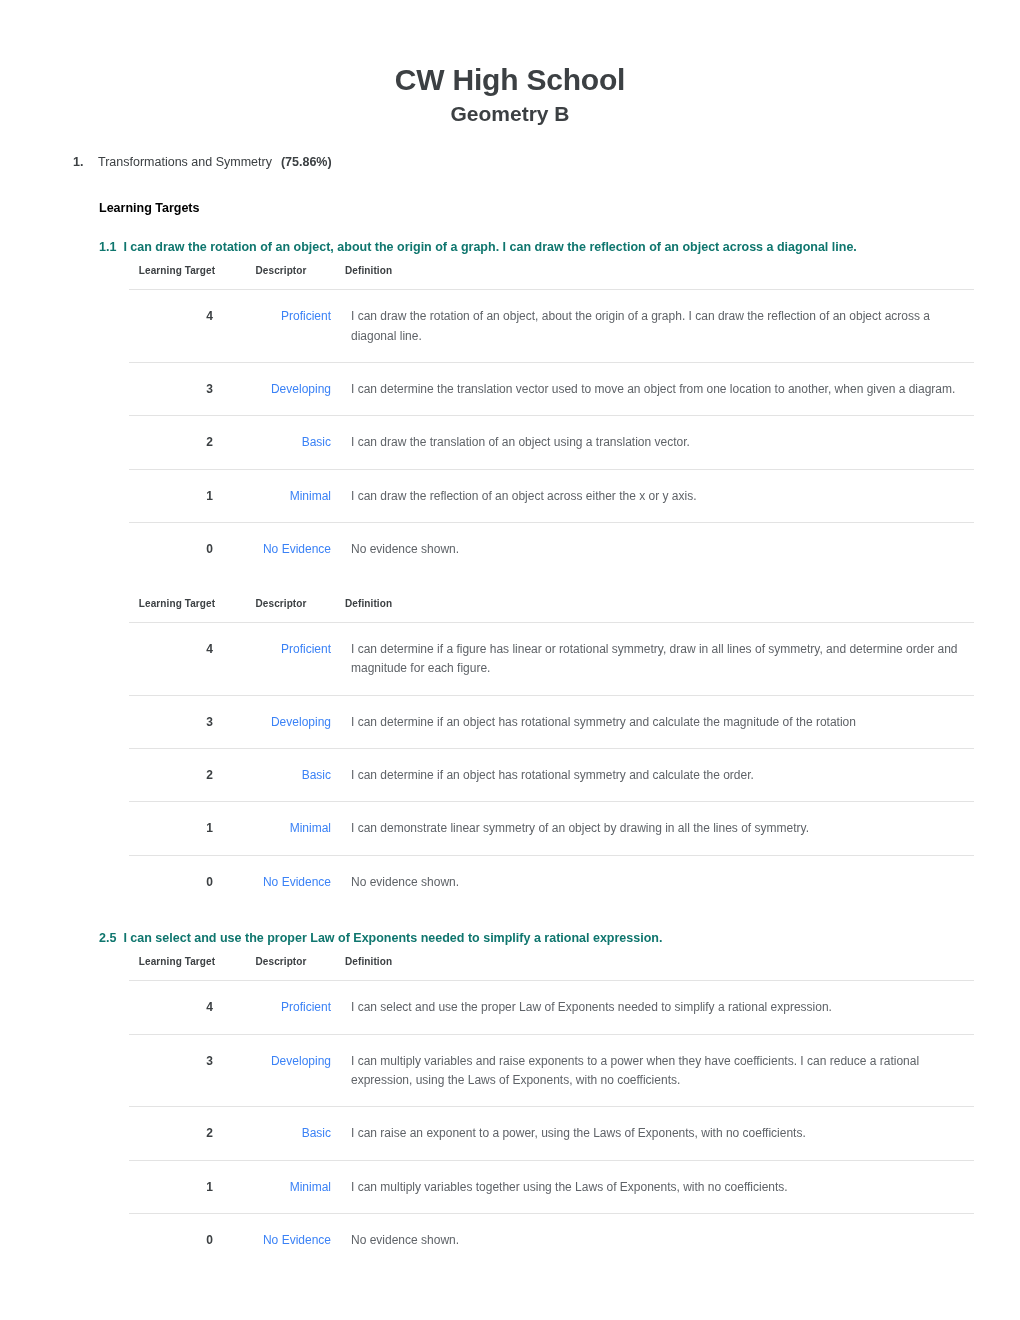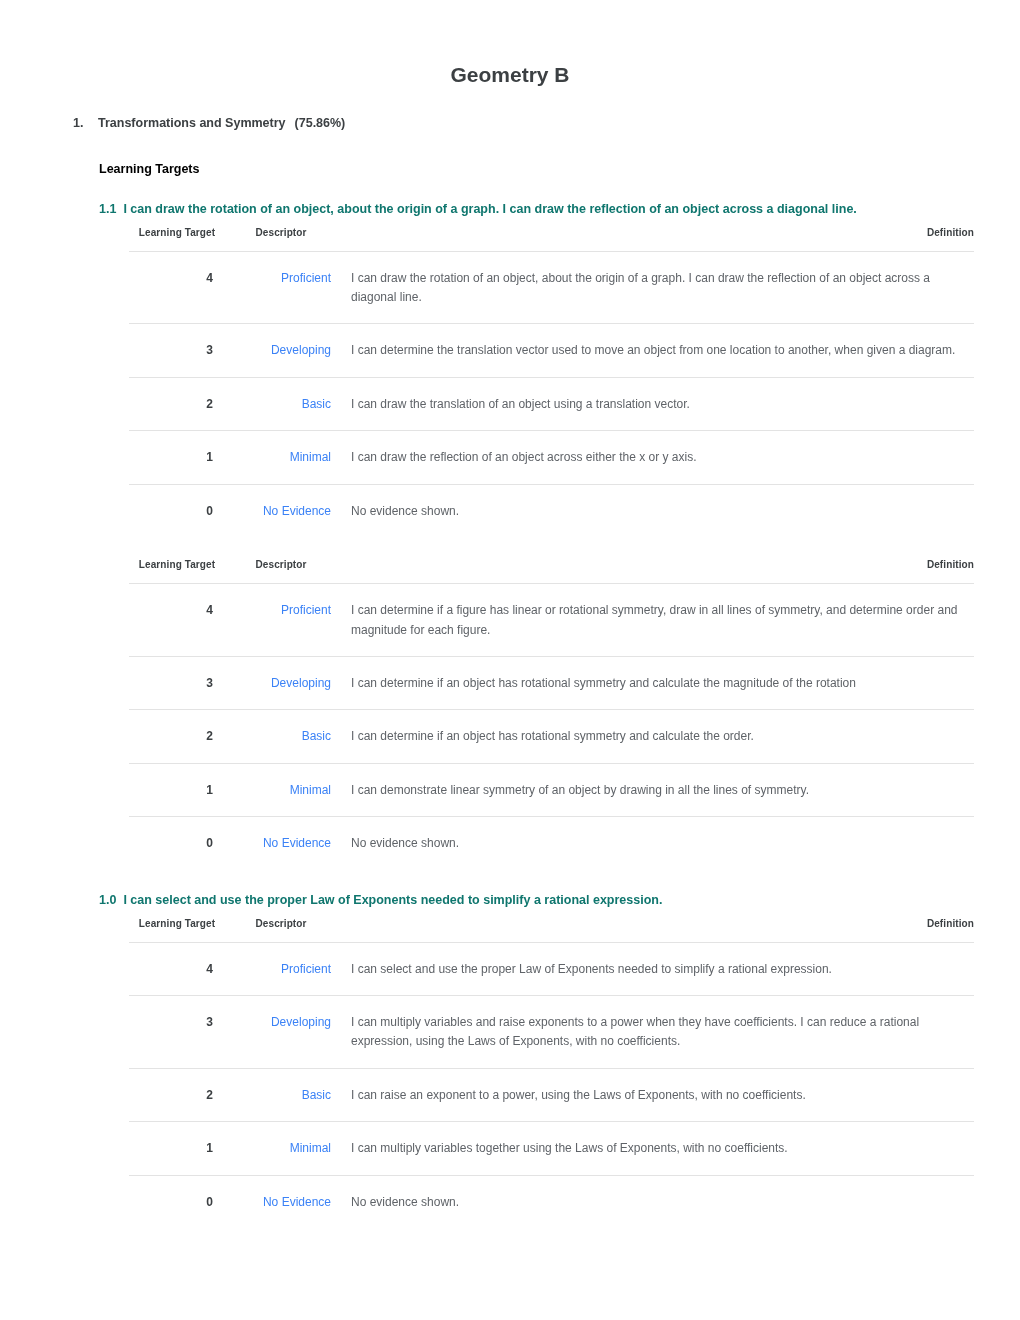--- a/index.html
+++ b/index.html
@@ -51,21 +51,21 @@
     color: #3c4043;
     line-height: 1.5;
     padding-left: 21px;
   }
   .unit-num {
     width: 25px;
     flex: 0 0 25px;
     font-weight: bold;
   }
   .unit-title {
-    font-weight: bold;
+    font-weight: normal;
     text-align: right;
   }
   .unit-weight {
     font-weight: bold;
     margin-left: 9px;
   }
   .unit-body {
     padding-left: 47px;
   }
   .lt-section-label {
@@ -107,21 +107,21 @@
     font-size: 10px;
     font-weight: bold;
     color: #3c4043;
     text-align: center;
     padding: 0 0 13px 0;
     vertical-align: bottom;
     border: none;
     letter-spacing: 0.1px;
   }
   table.rubric thead th.th-def {
-    text-align: right;
+    text-align: left;
     padding-left: 8px;
   }
   table.rubric tbody tr {
     border-top: 1px solid #e3e3e3;
   }
   table.rubric tbody td {
     font-size: 12px;
     color: #5f6368;
     padding: 17px 0 16px 0;
     vertical-align: top;
@@ -144,20 +144,21 @@
     padding-left: 14px;
     padding-right: 10px;
     color: #5f6368;
   }
 </style>
 </head>
 <body>
 
 <div class="page">
 
+  <h1 class="doc-title">CW High School</h1>
   <h2 class="doc-subtitle">Geometry B</h2>
 
   <div id="units-container">
       <section class="unit">
         <div class="unit-head">
           <span class="unit-num">1.</span>
           <span class="unit-title">Transformations and Symmetry</span>
           <span class="unit-weight">(75.86%)</span>
         </div>
         <div class="unit-body">
@@ -243,21 +244,21 @@
                 </tr>
                 <tr>
                   <td class="td-score">0</td>
                   <td class="td-desc">No Evidence</td>
                   <td class="td-def">No evidence shown.</td>
                 </tr>
               </tbody>
             </table>
           </div>
           <div class="lt-block">
-            <div class="lt-heading"><span class="lt-code">1.0</span><span>I can select and use the proper Law of Exponents needed to simplify a rational expression.</span></div>
+            <div class="lt-heading"><span class="lt-code">2.5</span><span>I can select and use the proper Law of Exponents needed to simplify a rational expression.</span></div>
             <table class="rubric">
               <colgroup>
                 <col class="c-score">
                 <col class="c-desc">
                 <col class="c-def">
               </colgroup>
               <thead>
                 <tr>
                   <th>Learning Target</th>
                   <th>Descriptor</th>

